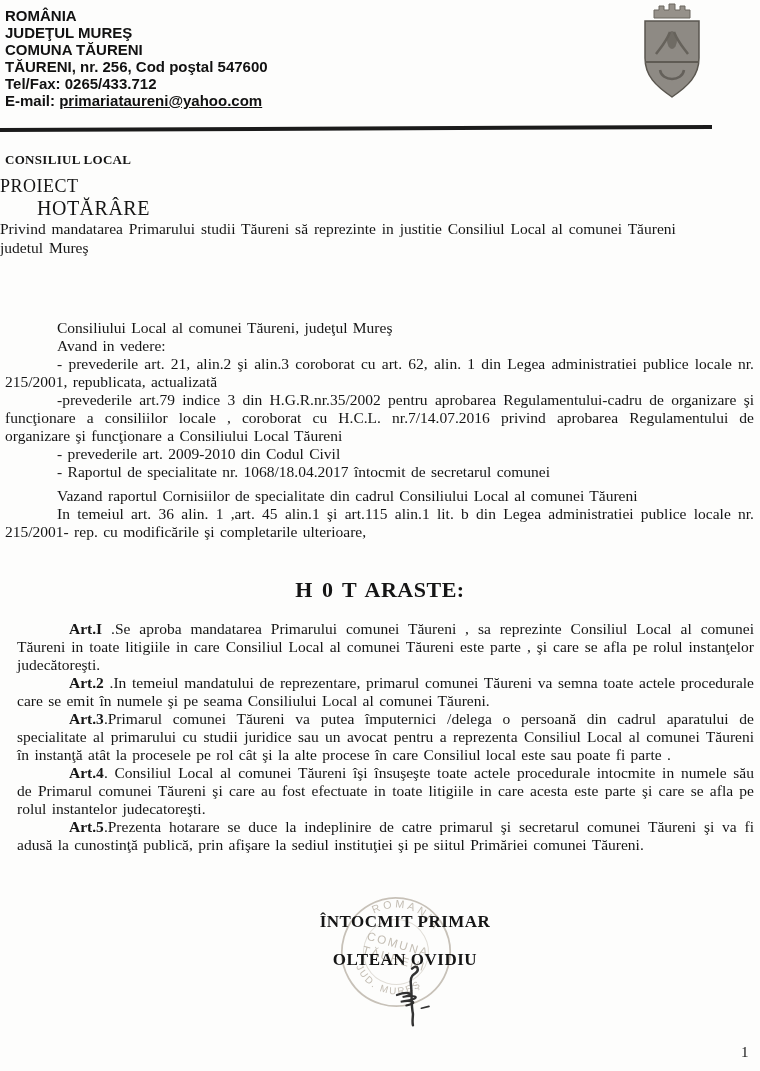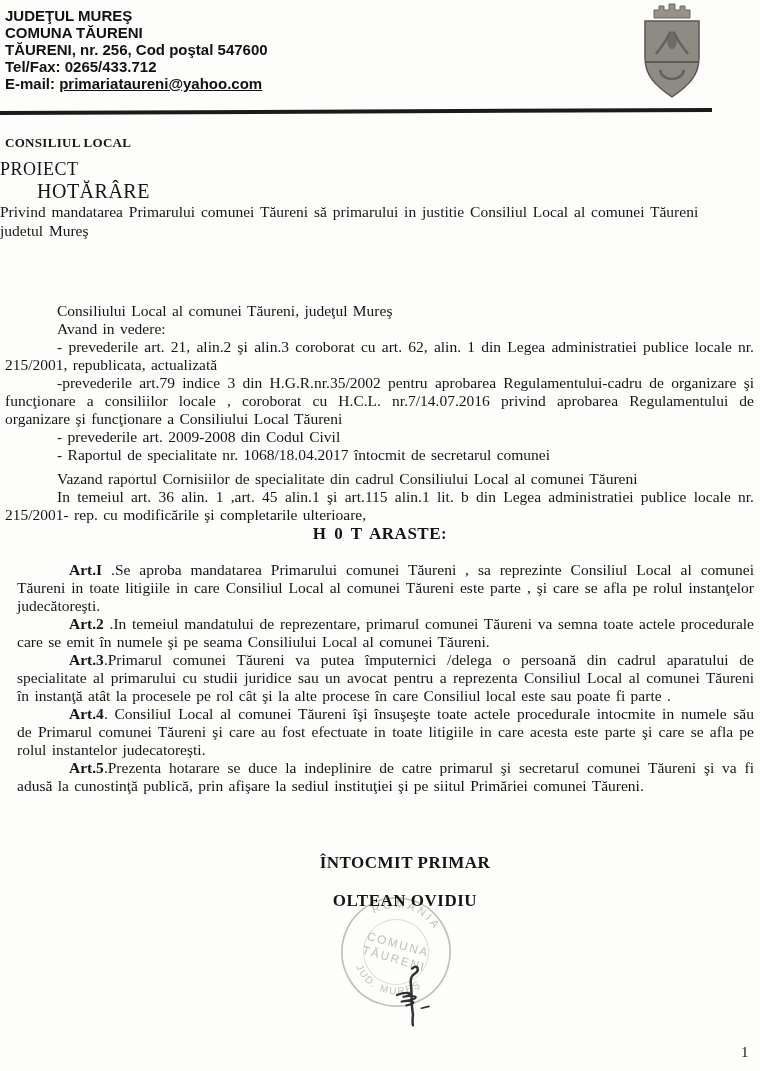--- a/index.html
+++ b/index.html
@@ -51,22 +51,23 @@
   .preamble { margin: 62px 6px 0 5px; }
   .preamble p, .articles p {
     font-size: 15.5px;
     line-height: 18px;
     text-indent: 52px;
     text-align: justify;
     word-spacing: 1.5px;
   }
   .preamble p.gap-before { margin-top: 6px; }
   .hotaraste {
+    margin-top: 36px;
     text-align: center;
-    font-size: 17px;
+    font-size: 22px;
     font-weight: bold;
     word-spacing: 3px;
     letter-spacing: 0.5px;
     font-family: Liberation Serif, serif;
   }
   .articles { margin: 17px 6px 0 17px; }
   .articles .art { font-weight: bold; }
   
   .signature {
     position: relative;
@@ -96,20 +97,21 @@
     left: 741px; top: 1044px;
     font-size: 15px;
   }
 </style>
 </head>
 <body>
 
 <div class="page">
 
   <div class="letterhead">
+    <div>ROMÂNIA</div>
     <div>JUDEŢUL MUREŞ</div>
     <div>COMUNA TĂURENI</div>
     <div>TĂURENI,  nr. 256, Cod poştal 547600</div>
     <div>Tel/Fax:  0265/433.712</div>
     <div><span>E-mail: </span><span class="email-addr">primariataureni@yahoo.com</span></div>
   </div>
 
   <svg class="coa" viewBox="0 0 68 98">
     <path d="M16,16 L16,8 L21,8 L21,4 L26,4 L26,8 L31,8 L31,2 L37,2 L37,8 L42,8 L42,4 L47,4 L47,8 L52,8 L52,16 Z" fill="#96918a" stroke="#6b665f" stroke-width="1"></path>
     <path d="M7,19 L61,19 L61,56 C61,74 50,84 34,95 C18,84 7,74 7,56 Z" fill="#8e8a84" stroke="#5a564f" stroke-width="1.5"></path>
@@ -120,30 +122,30 @@
     <path d="M22,68 C24,80 44,80 46,68" stroke="#64605a" stroke-width="2.5" fill="none"></path>
   </svg>
 
   <div class="rule"></div>
 
   <div class="council">CONSILIUL LOCAL</div>
 
   <div class="titleblock">
     <div class="proiect">PROIECT</div>
     <div class="hot">HOTĂRÂRE</div>
-    <div class="subject">Privind mandatarea Primarului comunei Tăureni să primarului in justitie Consiliul Local al comunei Tăureni</div>
+    <div class="subject">Privind mandatarea Primarului studii Tăureni să reprezinte in justitie Consiliul Local al comunei Tăureni</div>
     <div class="subject">judetul Mureş</div>
   </div>
 
   <div class="preamble">
     <p>Consiliului Local al comunei Tăureni, judeţul Mureş</p>
     <p>Avand in vedere:</p>
     <p>- prevederile art. 21, alin.2 şi alin.3 coroborat cu art. 62, alin. 1 din Legea administratiei publice locale nr. 215/2001, republicata, actualizată</p>
     <p>-prevederile art.79 indice 3 din H.G.R.nr.35/2002 pentru aprobarea Regulamentului-cadru de organizare şi funcţionare a consiliilor locale , coroborat cu H.C.L. nr.7/14.07.2016 privind aprobarea Regulamentului de organizare şi funcţionare a Consiliului Local Tăureni</p>
-    <p>- prevederile art. 2009-2008 din Codul Civil</p>
+    <p>- prevederile art. 2009-2010 din Codul Civil</p>
     <p>- Raportul de specialitate nr. 1068/18.04.2017 întocmit de secretarul comunei</p>
     <p class="gap-before">Vazand raportul Cornisiilor de specialitate din cadrul Consiliului Local al comunei Tăureni</p>
     <p>In temeiul art. 36 alin. 1 ,art. 45 alin.1 şi art.115 alin.1 lit. b din Legea administratiei publice locale nr. 215/2001- rep. cu modificările şi completarile ulterioare,</p>
   </div>
 
   <div class="hotaraste">H 0 T ARASTE:</div>
 
   <div class="articles">
     <p><b class="art">Art.I</b><span> .Se aproba mandatarea Primarului comunei Tăureni , sa reprezinte Consiliul Local al comunei Tăureni in toate litigiile in care Consiliul Local al comunei Tăureni este parte , şi care se afla pe rolul instanţelor judecătoreşti.</span></p>
     <p><b class="art">Art.2</b><span> .In temeiul mandatului de reprezentare, primarul comunei Tăureni va semna toate actele procedurale care se emit în numele şi pe seama Consiliului Local al comunei Tăureni.</span></p>

